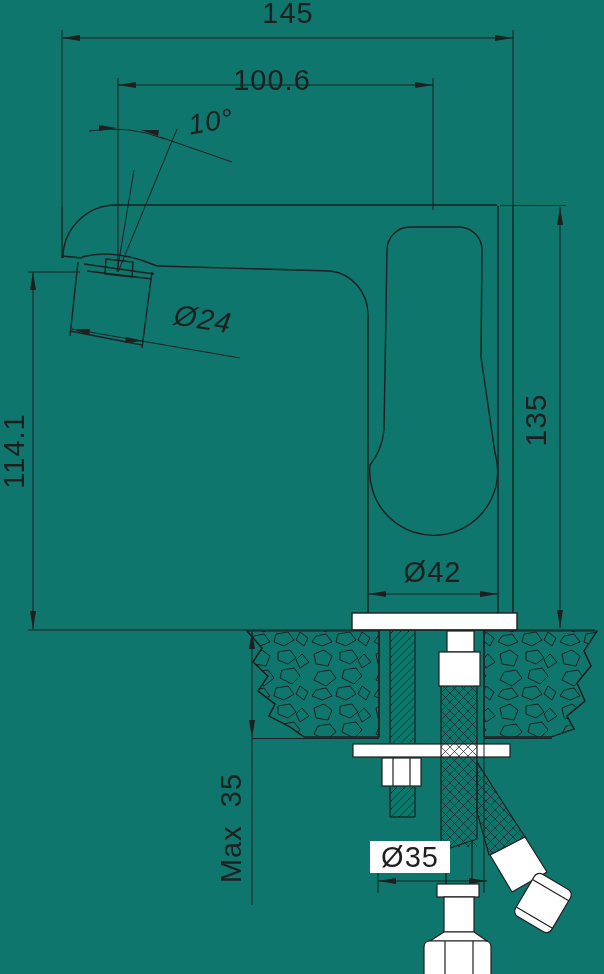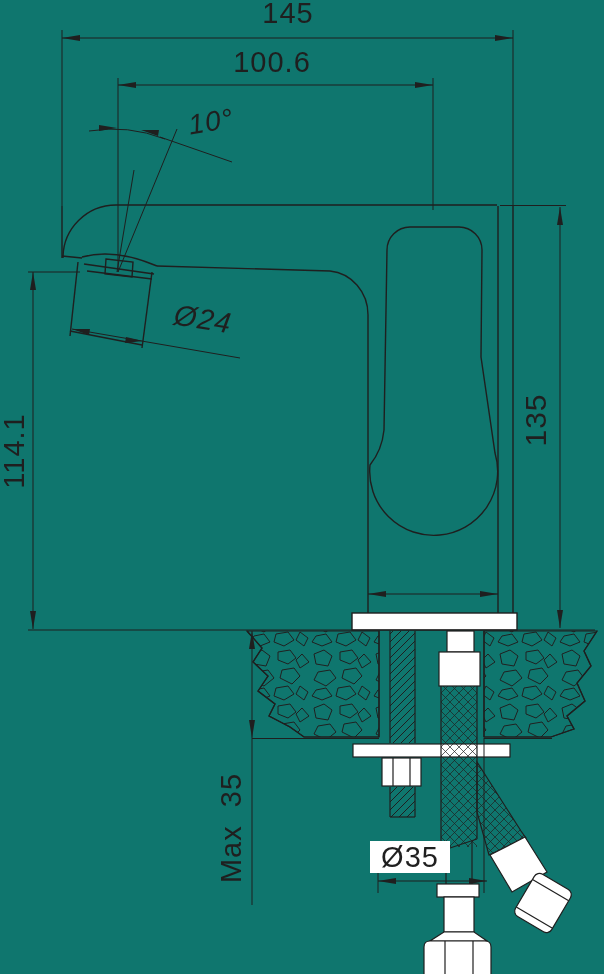--- a/index.html
+++ b/index.html
@@ -169,28 +169,29 @@
         <polygon points="252,738 249,720 255,720"></polygon>
     <polygon points="72,329 89,335 90,329"></polygon>
         <polygon points="143,341 125,343 126,337"></polygon>
     <polygon points="117,128 99,125 99,131"></polygon>
         <polygon points="141,130 158,136 159,130"></polygon>
   </g>
 </svg>
 
 <div class="dim" style="left:238px;top:-3px;width:100px;">145</div>
 
-<div class="dim" style="left:212px;top:46px;width:120px;">100.6</div>
+<div class="dim" style="left:212px;top:64px;width:120px;">100.6</div>
 
 <div class="dim ital" style="left:176px;top:106px;width:70px;transform:rotate(-9deg);font-size:28px;">10°</div>
 
 <div class="dim ital" style="left:158px;top:303px;width:90px;transform:rotate(9deg);">Ø24</div>
 
 <div class="dim vert" style="left:-46px;top:435px;width:120px;height:32px;">114.1</div>
 
 <div class="dim vert" style="left:486px;top:404px;width:100px;height:32px;font-size:30px;">135</div>
 
+<div class="dim" style="left:385px;top:556px;width:95px;">Ø42</div>
 
 <div class="dim vert" style="left:146px;top:812px;width:170px;height:32px;">Max  35</div>
 
 <div class="dim" style="left:370px;top:841px;width:80px;background:#ffffff;text-align:center;">Ø35</div>
 
 </div>
 
 </body></html>

